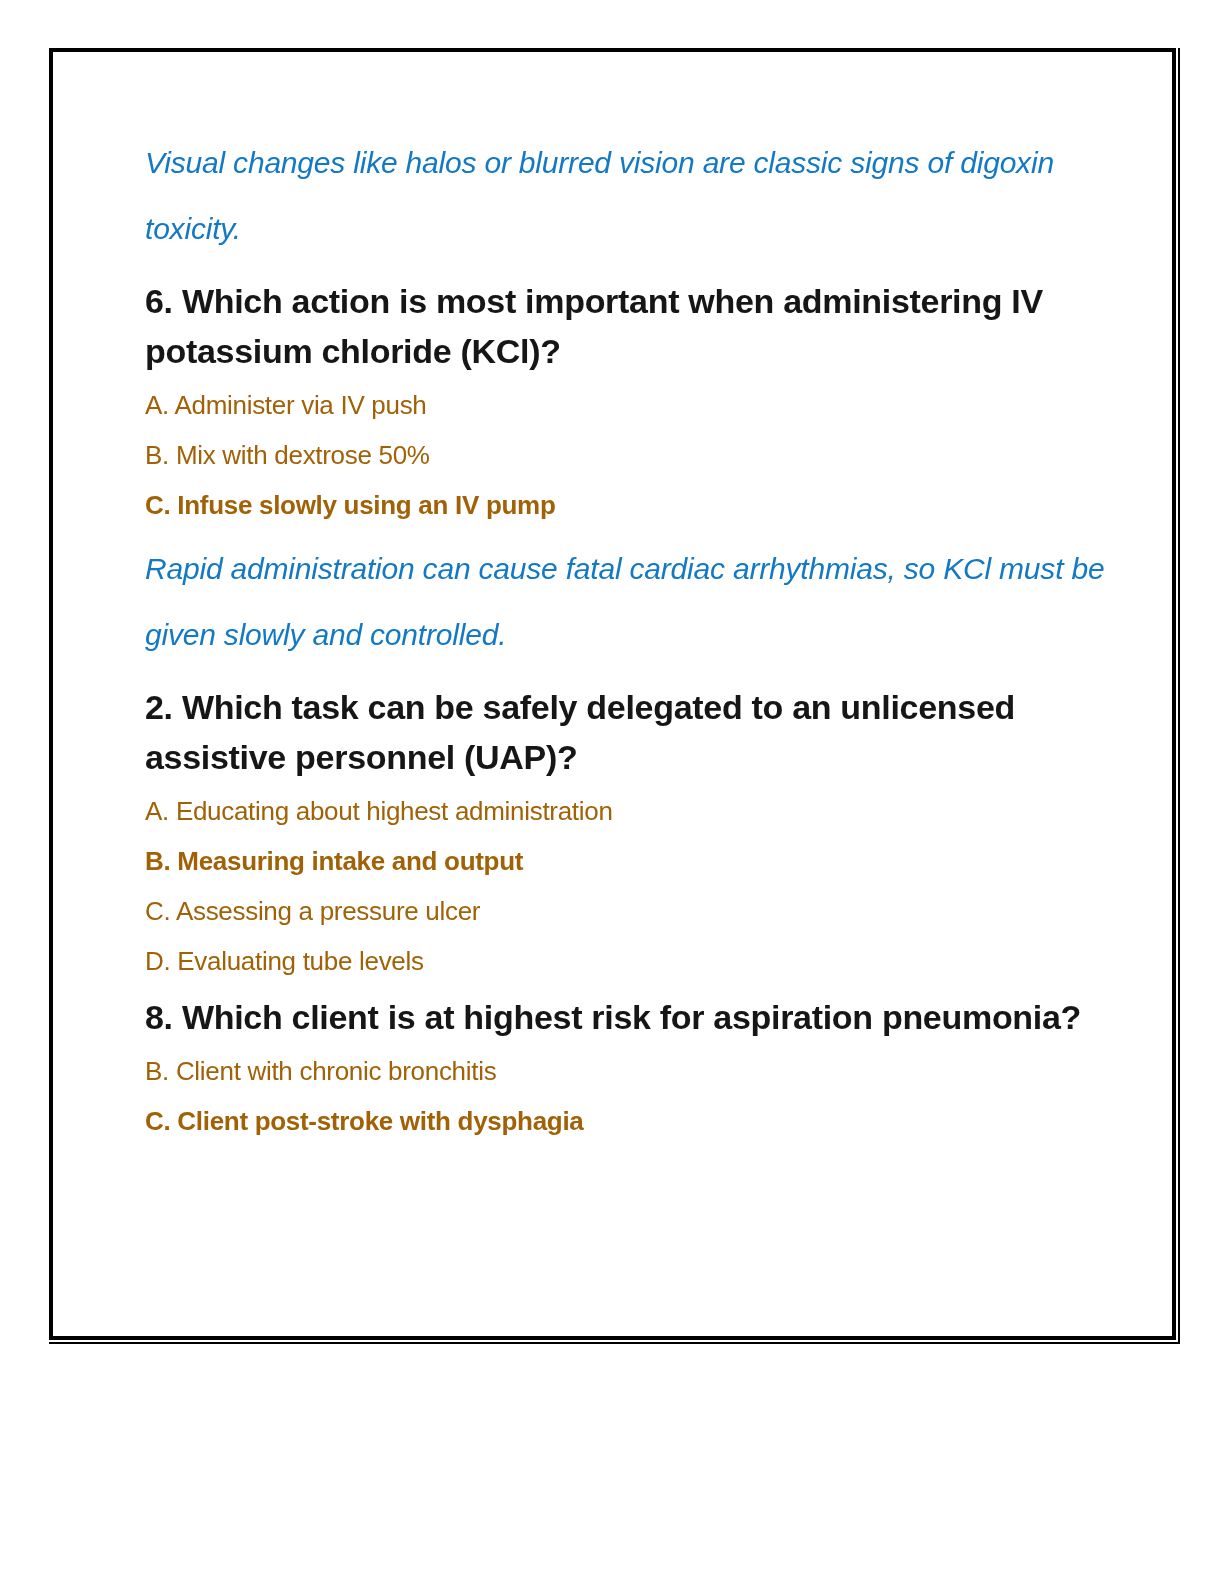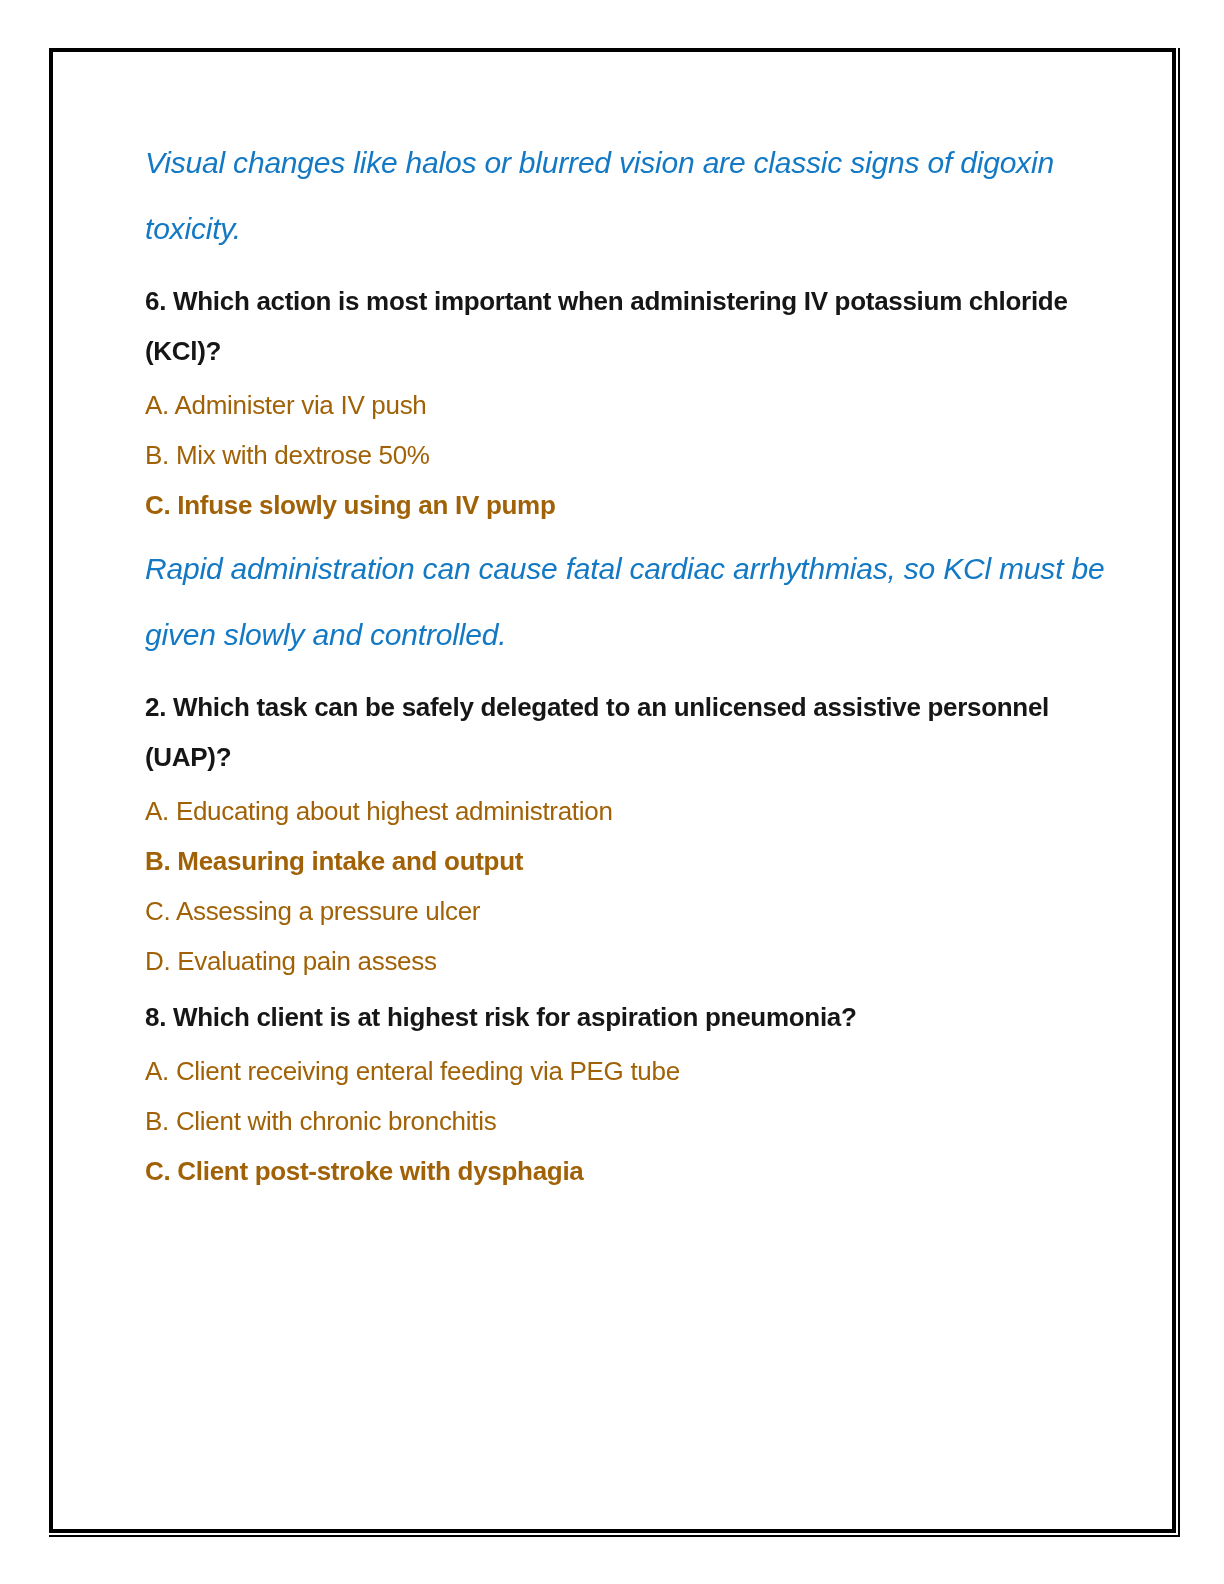--- a/index.html
+++ b/index.html
@@ -10,21 +10,21 @@
     height: 1584px;
     overflow: hidden;
     font-family: "Liberation Sans", sans-serif;
   }
 
   .page-frame {
     position: absolute;
     left: 49px;
     top: 48px;
     width: 1127px;
-    height: 1485px;
+    height: 1292px;
     box-sizing: border-box;
     border: 4px solid #000000;
     background: #ffffff;
   }
 
   
   .page-frame::after {
     content: "";
     position: absolute;
     top: -4px;
@@ -59,21 +59,21 @@
     font-size: 30px;
     line-height: 66px;
     font-style: italic;
     color: #1479c4;
     letter-spacing: -0.2px;
     margin-top: 2px;
     margin-bottom: 14px;
   }
 
   .q {
-    font-size: 26px;
+    font-size: 34px;
     line-height: 50px;
     font-weight: bold;
     color: #161616;
     letter-spacing: -0.3px;
     margin-bottom: 4px;
   }
 
   .opt {
     font-size: 26px;
     line-height: 50px;
@@ -107,27 +107,26 @@
       </div>
       <p class="expl">Rapid administration can cause fatal cardiac arrhythmias, so KCl must be given slowly and controlled.</p>
     </div>
 
     <div>
       <p class="q">2. Which task can be safely delegated to an unlicensed assistive personnel (UAP)?</p>
       <div class="options">
         <p class="opt">A. Educating about highest administration</p>
         <p class="opt correct">B. Measuring intake and output</p>
         <p class="opt">C. Assessing a pressure ulcer</p>
-        <p class="opt">D. Evaluating pain assess</p>
+        <p class="opt">D. Evaluating tube levels</p>
       </div>
     </div>
 
     <div>
       <p class="q">8. Which client is at highest risk for aspiration pneumonia?</p>
       <div class="options">
-        <p class="opt">A. Client receiving enteral feeding via PEG tube</p>
         <p class="opt">B. Client with chronic bronchitis</p>
         <p class="opt correct">C. Client post-stroke with dysphagia</p>
       </div>
     </div>
 
   </div>
 </div>
 
 </body></html>

